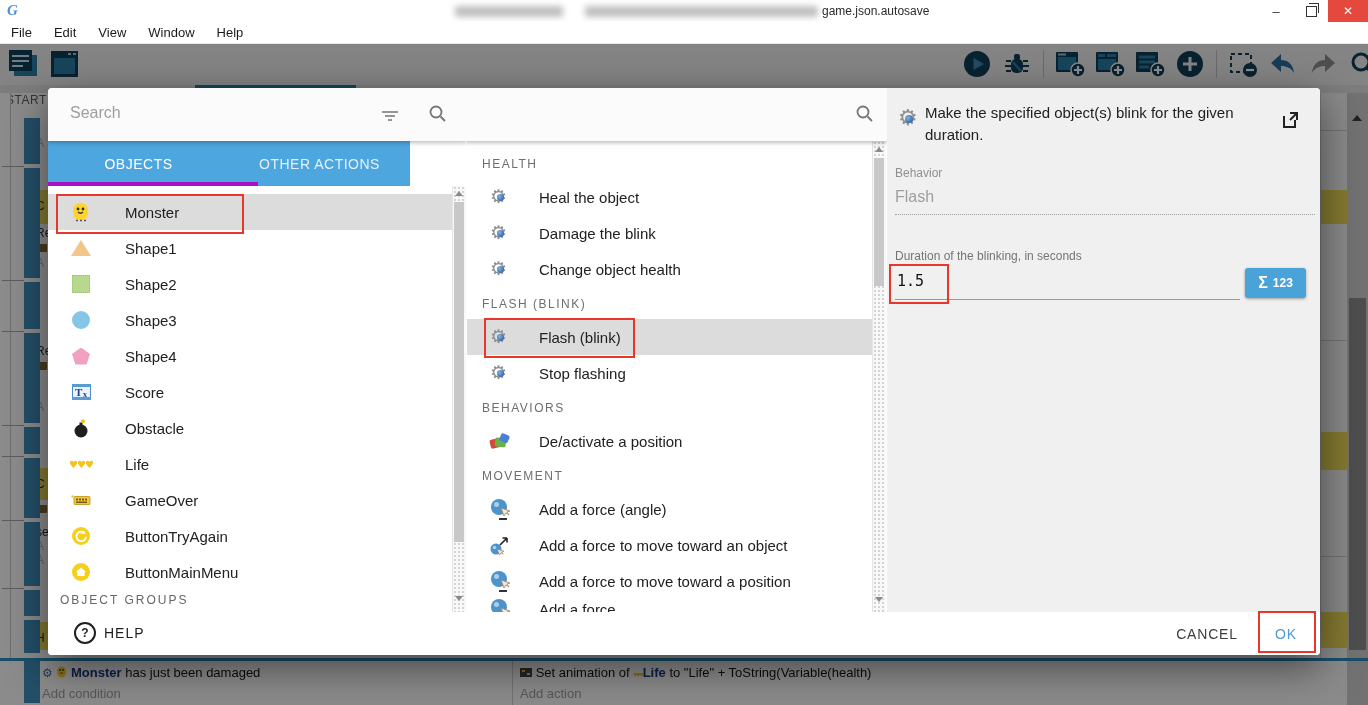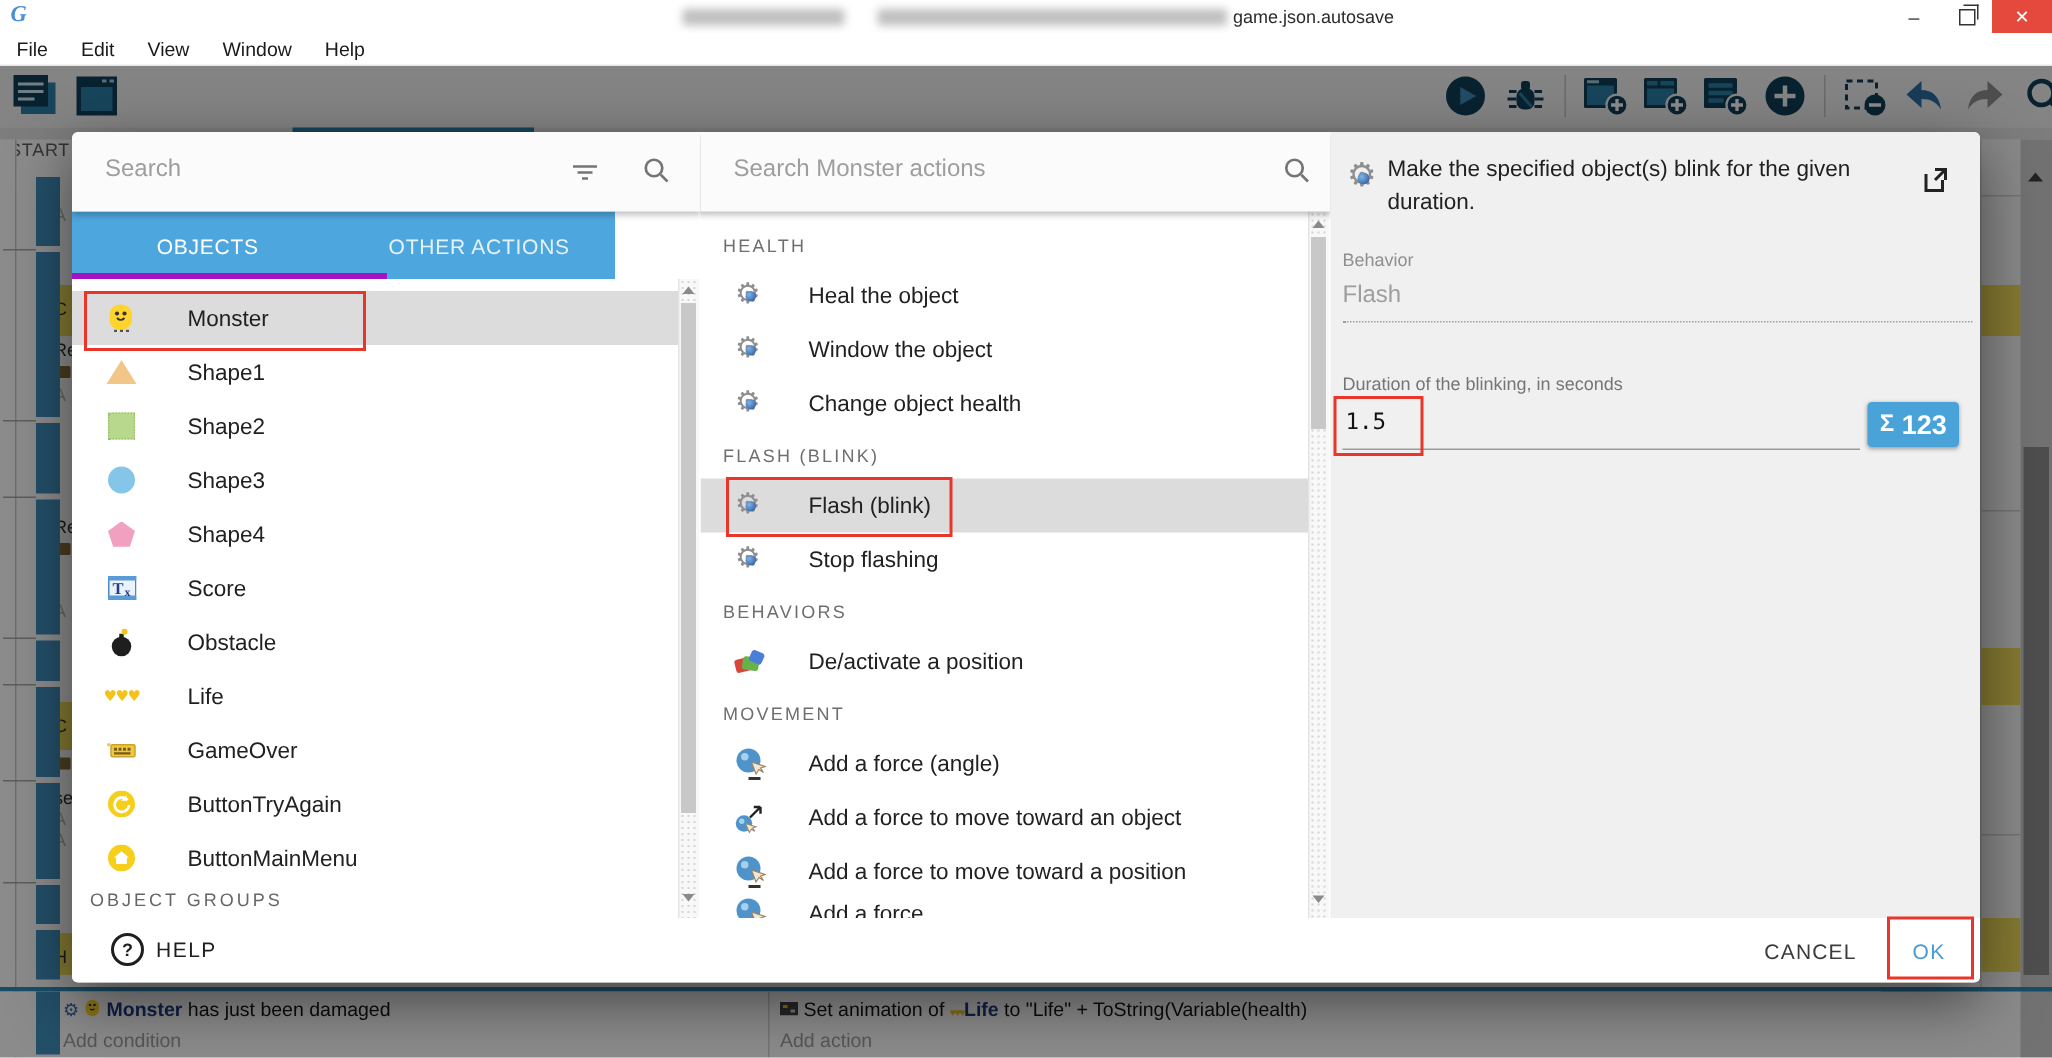--- a/index.html
+++ b/index.html
@@ -79,21 +79,21 @@
   .dscroll .thumb{position:absolute;left:1px;width:10px;background:#c8c8c8;}
   #right-panel{position:absolute;left:839px;top:0;width:433px;height:524px;background:#f0f0f0;}
   #desc-text{position:absolute;left:38px;top:14px;width:352px;font-size:15px;line-height:22px;color:#212121;}
   #ext-link{position:absolute;left:393px;top:22px;}
   .fldlabel{position:absolute;left:8px;font-size:12px;color:#8f8f8f;}
   #behavior-value{position:absolute;left:8px;top:100px;width:420px;font-size:16px;color:#9e9e9e;padding-bottom:8px;border-bottom:1px dotted #9e9e9e;}
   #duration-input{position:absolute;left:8px;top:183px;width:120px;border:none;outline:none;background:transparent;font-family:"DejaVu Sans Mono",monospace;font-size:15px;color:#111;}
   #duration-underline{position:absolute;left:8px;top:211px;width:345px;height:1px;background:#9a9a9a;}
   #expr-btn{position:absolute;left:358px;top:180px;width:61px;height:30px;background:#49a3d8;border:none;border-radius:3px;box-shadow:0 1px 3px rgba(0,0,0,.35);color:#fff;display:flex;align-items:center;justify-content:center;gap:5px;cursor:pointer;}
   #expr-btn .sg{font-size:16px;font-weight:bold;}
-  #expr-btn .num{font-size:18px;font-weight:bold;}
+  #expr-btn .num{font-size:12px;font-weight:bold;}
   #dlg-footer{position:absolute;left:0;top:524px;width:1272px;height:43px;background:#fff;}
   #help-btn{position:absolute;left:20px;top:9px;display:flex;align-items:center;gap:8px;background:none;border:none;cursor:pointer;font-family:"Liberation Sans",sans-serif;}
   #help-circle{width:18px;height:18px;border:2px solid #1f1f1f;border-radius:50%;display:flex;align-items:center;justify-content:center;font-size:12px;font-weight:bold;color:#1f1f1f;}
   #help-label{font-size:14px;letter-spacing:1px;color:#1f1f1f;}
   .dlgbtn{position:absolute;top:8px;height:28px;background:none;border:none;font-size:14px;letter-spacing:.8px;font-family:"Liberation Sans",sans-serif;cursor:pointer;}
   #cancel-btn{left:1118px;width:82px;color:#3c3c3c;}
   #ok-btn{left:1214px;width:48px;color:#4b9bd5;}
   .redbox{position:absolute;border:2px solid #e8362b;z-index:30;pointer-events:none;}
   
   .gearwrap{position:relative;display:inline-block;width:22px;height:22px;}
@@ -423,21 +423,20 @@
       </div>
     <div class="dscroll" style="left:404px;top:98px;height:426px;">
       <div class="a-up" style="top:5px;"></div>
       <div class="thumb" style="top:16px;height:340px;"></div>
       <div class="a-dn" style="top:410px;"></div>
     </div>
     <div id="groups-header">OBJECT GROUPS</div>
 
     <div id="action-col">
       <div class="searchcard" style="left:0;width:420px;">
-        <input placeholder="Search Monster actions" style="">
         <span class="abs" style="left:388px;top:16px;">
           <svg width="20" height="20">
               <circle cx="8" cy="8" r="5.5" fill="none" stroke="#757575" stroke-width="1.8"></circle>
               <path d="M12.5 12.5l4.5 4.5" stroke="#757575" stroke-width="1.8"></path>
             </svg></span>
       </div>
       <div id="action-items">
           <div class="sec-header" style="top: 53px; height: 38px; padding-bottom: 8px; box-sizing: border-box;">HEALTH</div>
           <div class="act-row" style="top: 91px;">
             <span class="ikon">
@@ -448,21 +447,21 @@
             </span>
             <span class="act-label">Heal the object</span>
           </div>
           <div class="act-row" style="top: 127px;">
             <span class="ikon">
               <span class="gearwrap">
                 <span class="gearglyph">⚙</span>
                 <span class="gearcore"></span>
               </span>
             </span>
-            <span class="act-label">Window the object</span>
+            <span class="act-label">Damage the blink</span>
           </div>
           <div class="act-row" style="top: 163px;">
             <span class="ikon">
               <span class="gearwrap">
                 <span class="gearglyph">⚙</span>
                 <span class="gearcore"></span>
               </span>
             </span>
             <span class="act-label">Change object health</span>
           </div>

